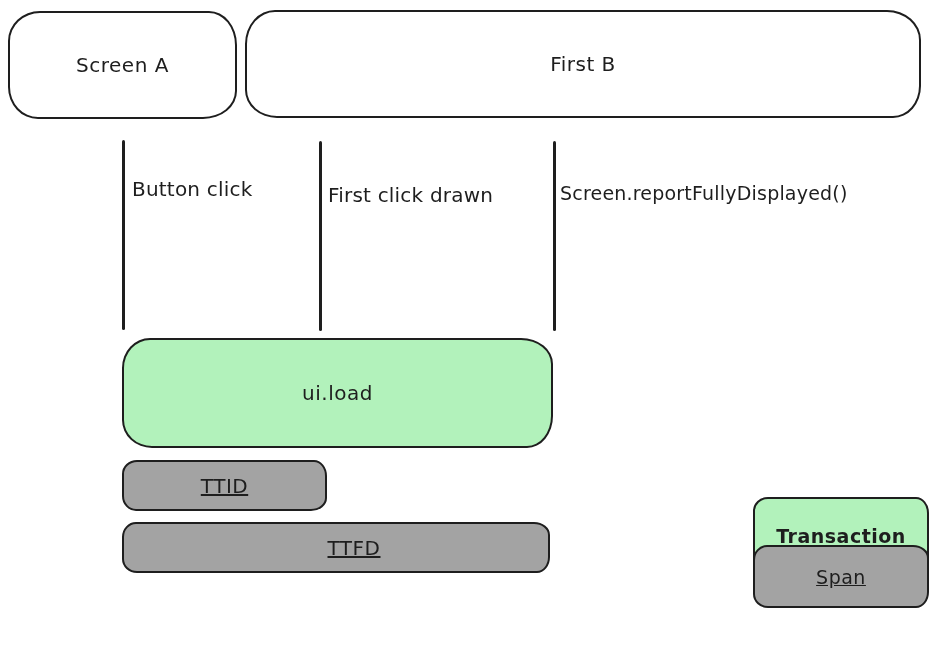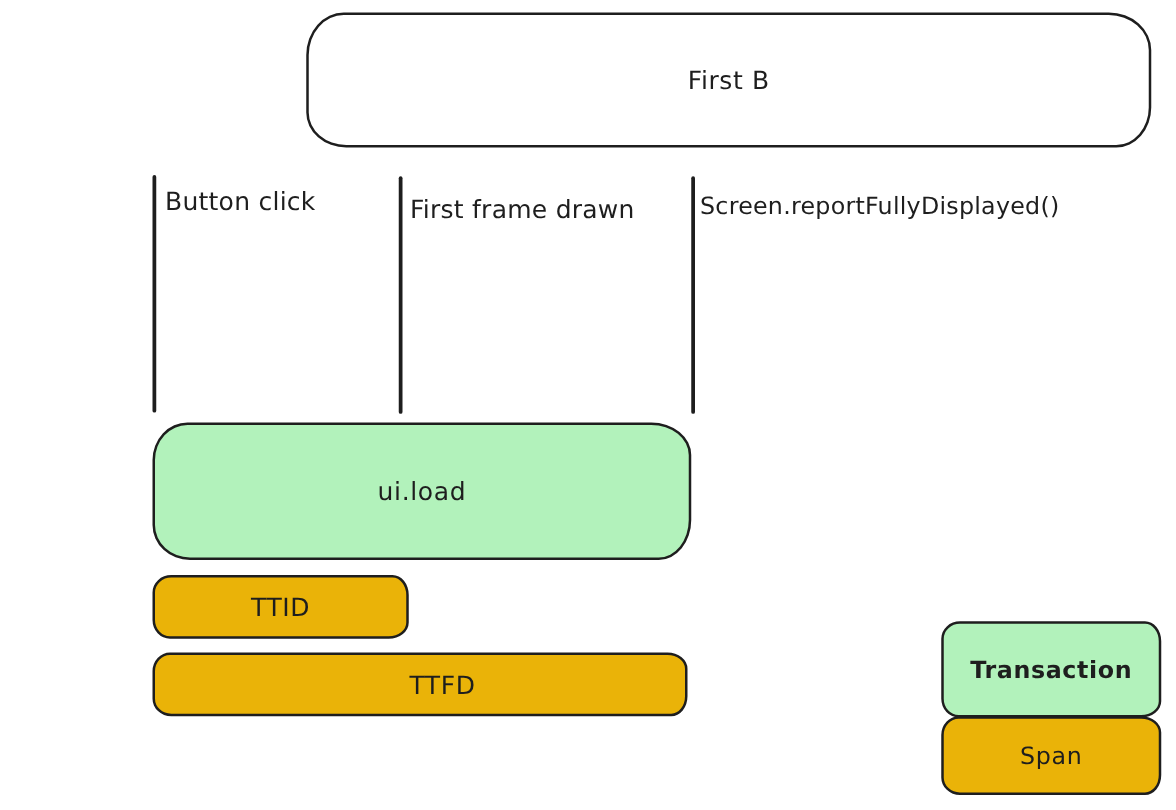--- a/index.html
+++ b/index.html
@@ -42,28 +42,29 @@
   }
   .line-1 { left: 122px; top: 140px; height: 190px; }
   .line-2 { left: 319px; top: 141px; height: 190px; }
   .line-3 { left: 553px; top: 141px; height: 190px; }
 
   .marker-label {
     position: absolute;
     font-size: 20px;
     white-space: nowrap;
     letter-spacing: 0.2px;
+    margin-top: 28px;
   }
   .label-1 { left: 132px; top: 149px; }
   .label-2 { left: 328px; top: 155px; }
   .label-3 { left: 560px; top: 154px; font-size: 19px; }
 
   
   .fill-transaction { background: #b2f2bb; }
-  .fill-span { background: #eab308; }
+  .fill-span { background: #a3a3a3; text-decoration: underline; }
 
   .uiload {
     left: 122px; top: 338px; width: 431px; height: 110px;
     border-radius: 28px 32px 26px 30px / 30px 26px 32px 28px;
   }
   .ttid {
     left: 122px; top: 460px; width: 205px; height: 51px;
     border-radius: 15px 13px 16px 14px / 14px 16px 13px 15px;
   }
   .ttfd {
@@ -73,40 +74,43 @@
   }
 
   
   .legend-transaction {
     left: 753px; top: 497px; width: 176px; height: 77px;
     border-radius: 15px 13px 16px 14px / 14px 16px 13px 15px;
     font-size: 19px;
     font-weight: bold;
   }
   .legend-span {
-    left: 753px; top: 573px; width: 176px; height: 63px;
+    left: 753px; top: 545px; width: 176px; height: 63px;
     border-radius: 14px 16px 13px 15px / 15px 13px 16px 14px;
     font-size: 19px;
   }
 </style>
 </head>
 <body>
 
 <div class="canvas">
 
+  <div class="box screen-a">
+    <span>Screen A</span>
+  </div>
   <div class="box screen-b">
     <span>First B</span>
   </div>
 
   <div class="marker-line line-1"></div>
   <div class="marker-line line-2"></div>
   <div class="marker-line line-3"></div>
 
   <div class="marker-label label-1">Button click</div>
-  <div class="marker-label label-2">First frame drawn</div>
+  <div class="marker-label label-2">First click drawn</div>
   <div class="marker-label label-3">Screen.reportFullyDisplayed()</div>
 
   <div class="box fill-transaction uiload">
     <span>ui.load</span>
   </div>
   <div class="box fill-span ttid">
     <span>TTID</span>
   </div>
   <div class="box fill-span ttfd">
     <span>TTFD</span>

